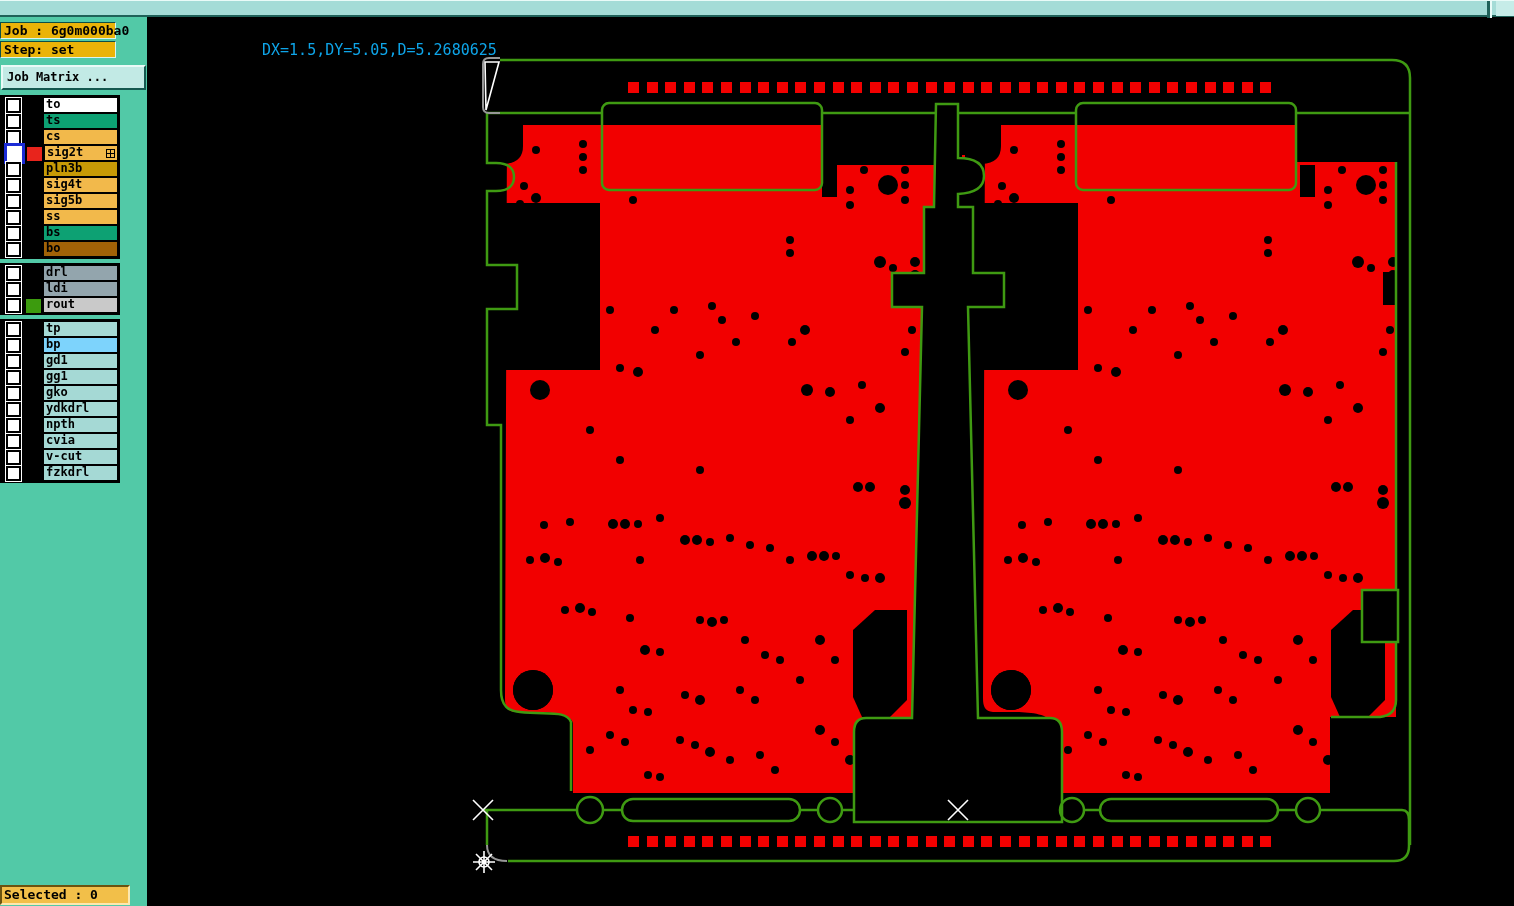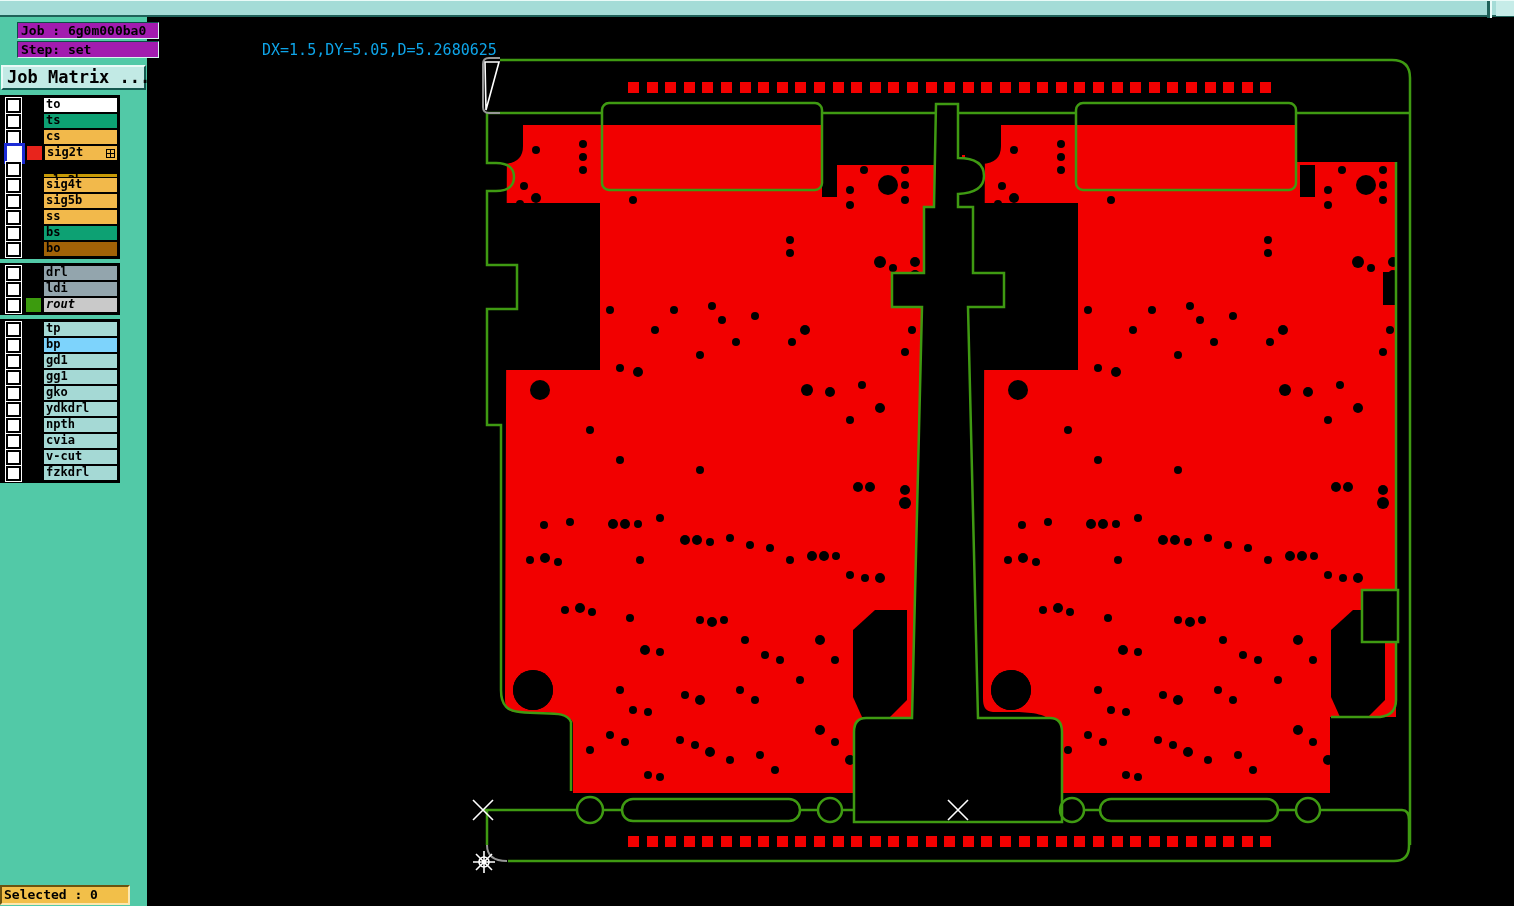--- a/index.html
+++ b/index.html
@@ -5,29 +5,29 @@
   html,body{margin:0;padding:0;background:#000;}
   #screen{position:relative;width:1514px;height:906px;overflow:hidden;background:#000;
           font-family:"DejaVu Sans Mono","Liberation Mono",monospace;}
   
   #topbar{position:absolute;left:0;top:0;width:1514px;height:17px;background:#a4dcd7;
           border-top:1px solid #e9fbf8;border-bottom:2px solid #1f6159;box-sizing:border-box;z-index:30;}
   #topbar-divider{position:absolute;right:22px;top:0;width:3px;height:17px;background:#1f6159;border-right:2px solid #e9fbf8;}
   #topbar-endcap{position:absolute;right:0;top:0;width:18px;height:15px;background:#c6ece8;}
   
   #sidebar{position:absolute;left:0;top:17px;width:147px;height:889px;background:#52c9a7;z-index:20;}
-  .field{position:absolute;left:17px;width:142px;height:17px;background:#a21caf;
+  .field{position:absolute;left:0;width:116px;height:17px;background:#eab308;
          border:1px solid;border-color:#0d4f47 #d9f4f0 #d9f4f0 #0d4f47;box-sizing:border-box;
          font-weight:bold;font-size:13px;line-height:15px;color:#000;padding-left:3px;white-space:nowrap;}
   #matrix-btn{position:absolute;left:1px;top:48px;width:145px;height:25px;background:#c2eae5;
          border:2px solid;border-color:#eafaf7 #14584f #14584f #eafaf7;box-sizing:border-box;
-         font-weight:bold;font-size:17px;line-height:20px;color:#000;padding-left:4px;cursor:pointer;white-space:nowrap;}
+         font-weight:bold;font-size:12px;line-height:20px;color:#000;padding-left:4px;cursor:pointer;white-space:nowrap;}
   #layer-groups{position:absolute;left:0px;top:78px;width:120px;}
   .lgroup{border:2px solid #000;background:#000;margin-bottom:4px;}
-  .lrow{display:flex;align-items:center;height:16px;background:#000;}
+  .lrow{display:flex;align-items:flex-end;height:16px;background:#000;}
   .cbx{width:11px;height:11px;background:#fff;border:2px solid #000;outline:1px solid #fff;margin-left:4px;flex:none;}
   .cbx.sel{border-color:#fff;outline:3px solid #1b2bd6;margin-left:5px;}
   .chip{width:15px;height:14px;margin-left:5px;flex:none;background:#000;}
   .lbl{flex:1;height:14px;margin-left:2px;border:1px solid #000;font-size:12px;font-weight:bold;
        line-height:13px;color:#000;padding-left:2px;position:relative;white-space:nowrap;}
   .expand{position:absolute;right:2px;top:3px;width:7px;height:7px;border:1px solid #000;
           background:
             linear-gradient(#000,#000) 50% 0/1px 100% no-repeat,
             linear-gradient(#000,#000) 0 50%/100% 1px no-repeat, #f2b94b;}
   #selected-bar{position:absolute;left:0;bottom:1px;width:130px;height:20px;background:#f2bf49;
@@ -371,21 +371,21 @@
             <div class="lbl" style="background: rgb(147, 165, 173);">drl</div>
           </div>
           <div class="lrow">
             <div class="cbx"></div>
             <div class="chip"></div>
             <div class="lbl" style="background: rgb(147, 165, 173);">ldi</div>
           </div>
           <div class="lrow">
             <div class="cbx"></div>
             <div class="chip" style="background: rgb(60, 155, 14);"></div>
-            <div class="lbl" style="background: rgb(201, 201, 201); font-style: italic;">rout</div>
+            <div class="lbl" style="background: rgb(201, 201, 201);">rout</div>
           </div>
         </div>
         <div class="lgroup">
           <div class="lrow">
             <div class="cbx"></div>
             <div class="chip"></div>
             <div class="lbl" style="background: rgb(165, 217, 213);">tp</div>
           </div>
           <div class="lrow">
             <div class="cbx"></div>

